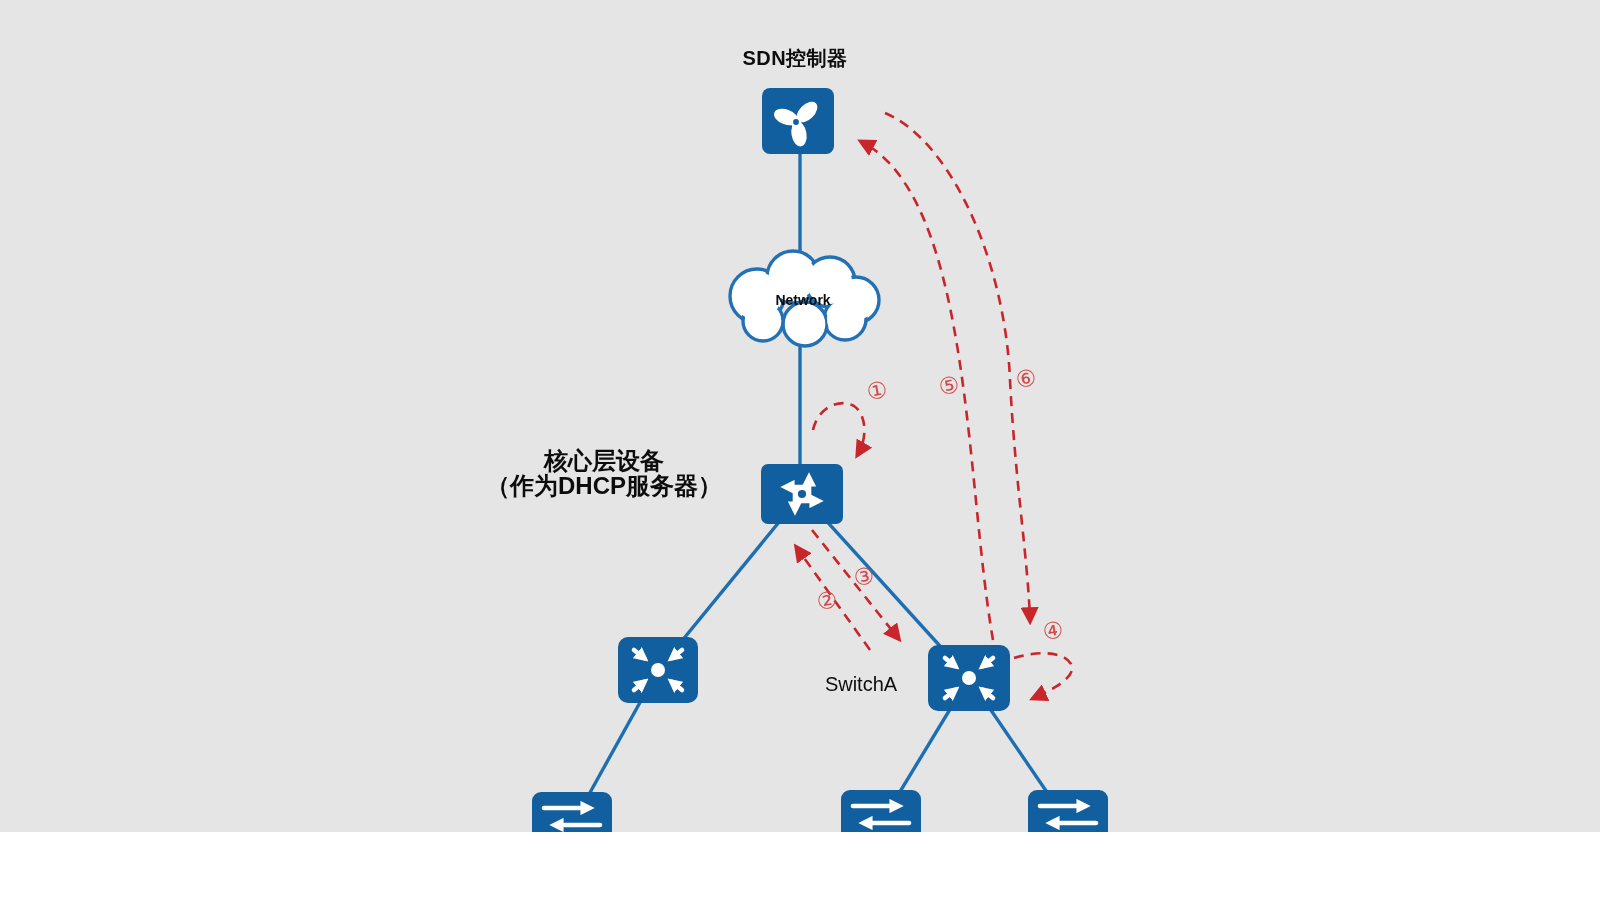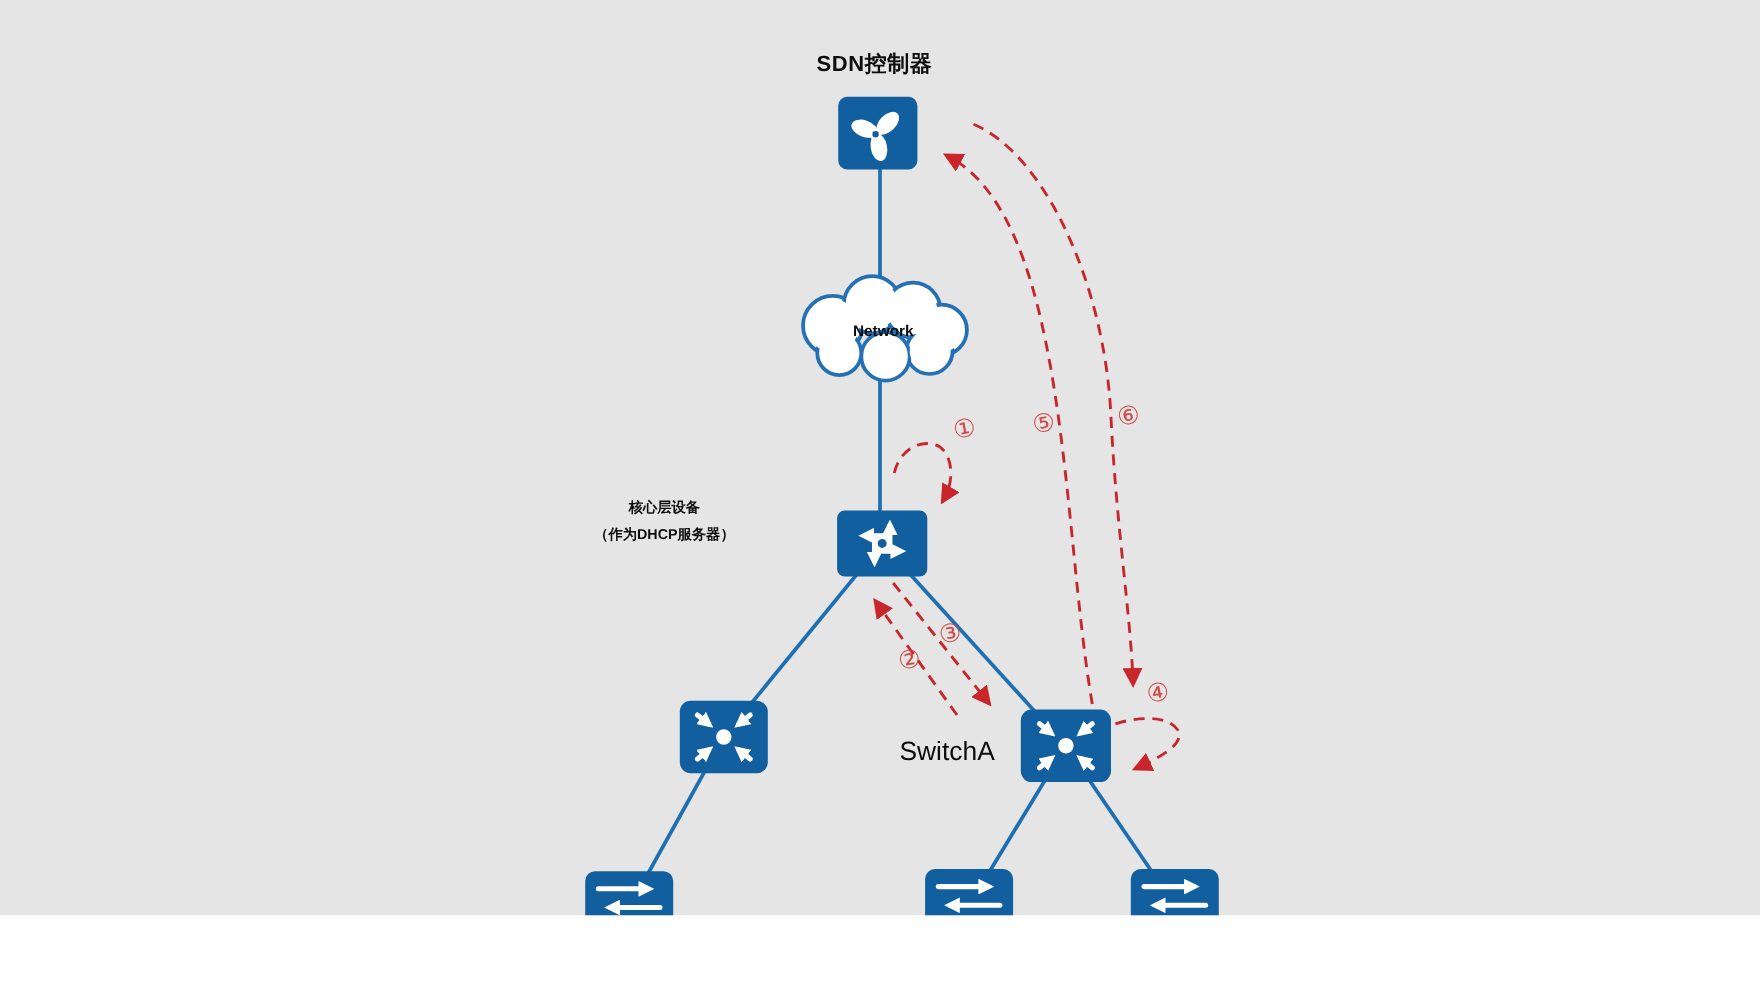--- a/index.html
+++ b/index.html
@@ -16,22 +16,22 @@
     position:relative;width:1600px;height:832px;background:#e5e5e5;
     font-family:"Liberation Sans",sans-serif;overflow:hidden;
   }
   .stage svg{position:absolute;left:0;top:0}
   .lbl{
     position:absolute;transform:translate(-50%,-50%);
     color:var(--text-dark);white-space:nowrap;
   }
   .lbl-sdn{font-size:20px;font-weight:700;letter-spacing:.5px}
   .lbl-network{font-size:14px;font-weight:700}
-  .lbl-core{font-size:13px;font-weight:700;text-align:center;line-height:25px;white-space:nowrap}
-  .lbl-switcha{font-size:24px;font-weight:500}
+  .lbl-core{font-size:24px;font-weight:700;text-align:center;line-height:25px;white-space:nowrap}
+  .lbl-switcha{font-size:20px;font-weight:500}
   .step{
     position:absolute;transform:translate(-50%,-50%) rotate(-10deg);
     font-family:"DejaVu Sans",sans-serif;font-size:23px;line-height:1;
     color:var(--step-red);
   }
   
   .link{stroke:var(--line-blue);stroke-width:3.4;fill:none}
   .node{fill:var(--icon-blue)}
   .glyph{stroke:#ffffff;stroke-width:4.6;fill:none;stroke-linecap:round}
   .glyph-thin{stroke:#ffffff;stroke-width:2.8;fill:none}

